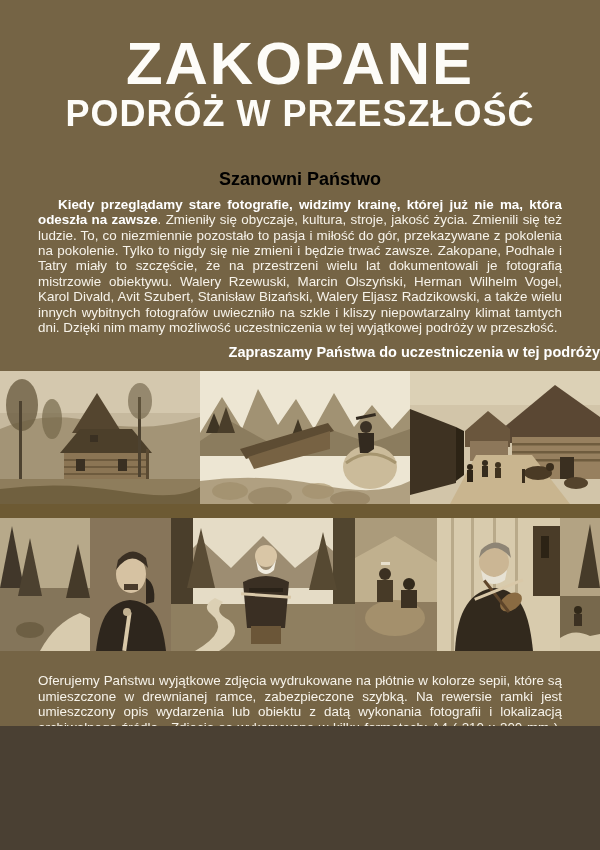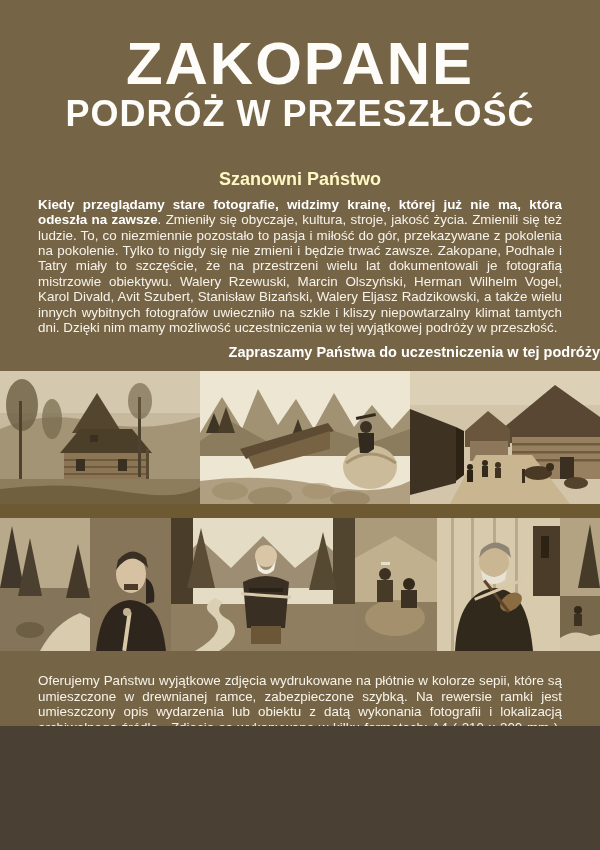--- a/index.html
+++ b/index.html
@@ -13,27 +13,27 @@
   .title{
     margin:0;font-size:60px;font-weight:bold;line-height:1.05;
     letter-spacing:2px;color:#fdfcf8;
   }
   .subtitle{
     margin:0;font-size:36px;font-weight:bold;line-height:1.05;
     letter-spacing:1px;color:#fdfcf8;
   }
   
   .greet-heading{
-    margin:36px 0 0;text-align:center;font-size:18px;font-weight:bold;color:#fef9c3;
+    margin:36px 0 0;text-align:center;font-size:18px;font-weight:bold;color:#000000;
   }
   .para{
     margin:7px 38px 0;font-size:13.4px;line-height:15.4px;
     text-align:justify;color:#f7f3ea;
   }
-  .para b{color:#ffffff;}
+  .para b{color:#ffffff;margin-left:20px;}
   .invite{
     margin:9px 0 0;text-align:right;font-size:14.5px;font-weight:bold;color:#ffffff;
   }
   
   .gallery{margin-top:11px;}
   .photo-row{display:flex;height:133px;width:600px;}
   .photo{height:133px;overflow:hidden;position:relative;}
   .photo svg{display:block;width:100%;height:100%;}
   .row-divider{height:14px;background:#6d5a33;}
   

